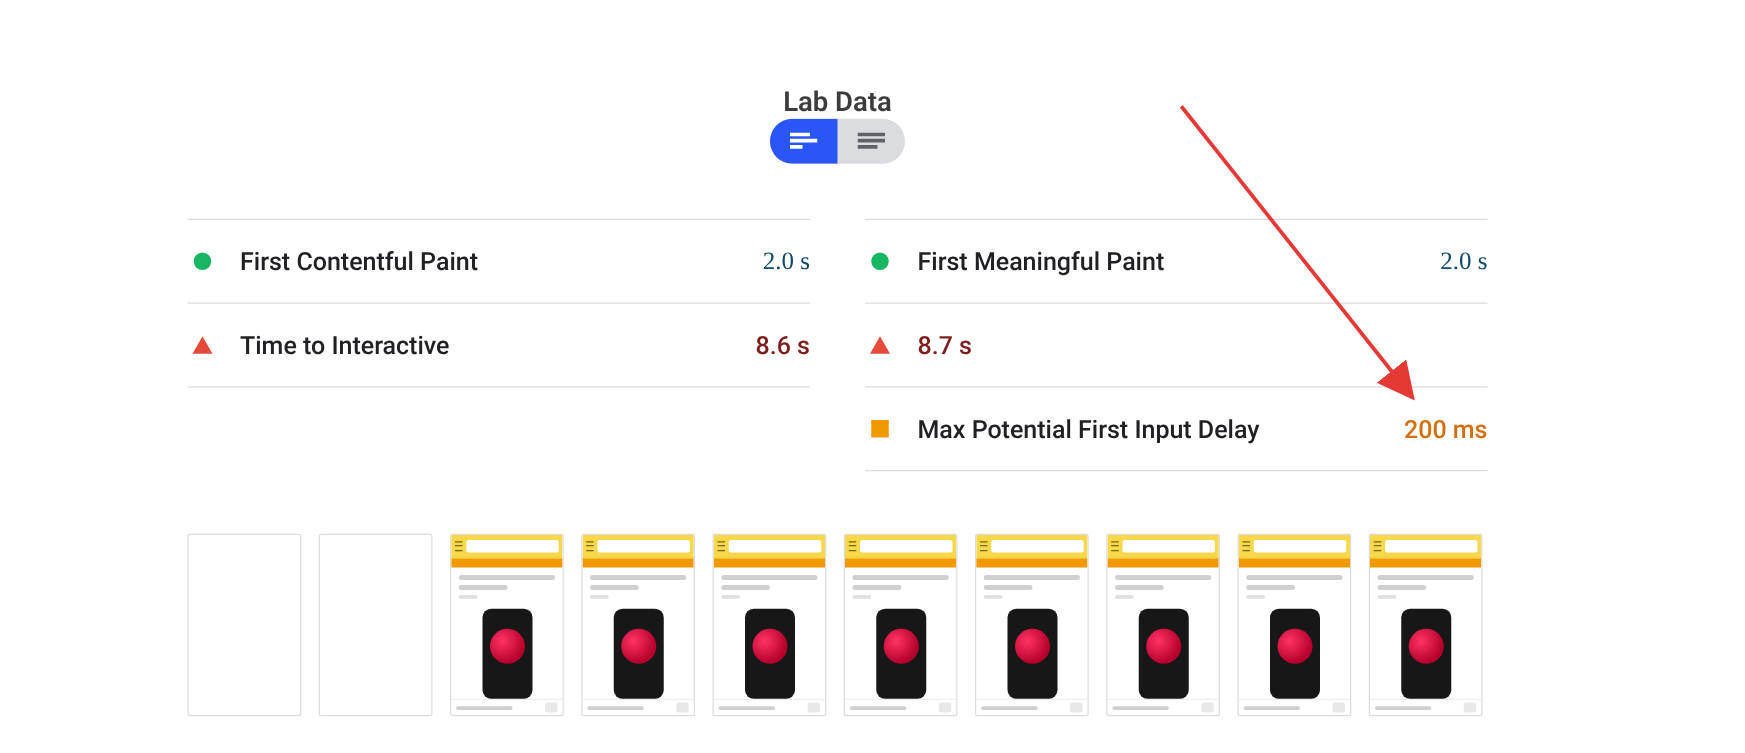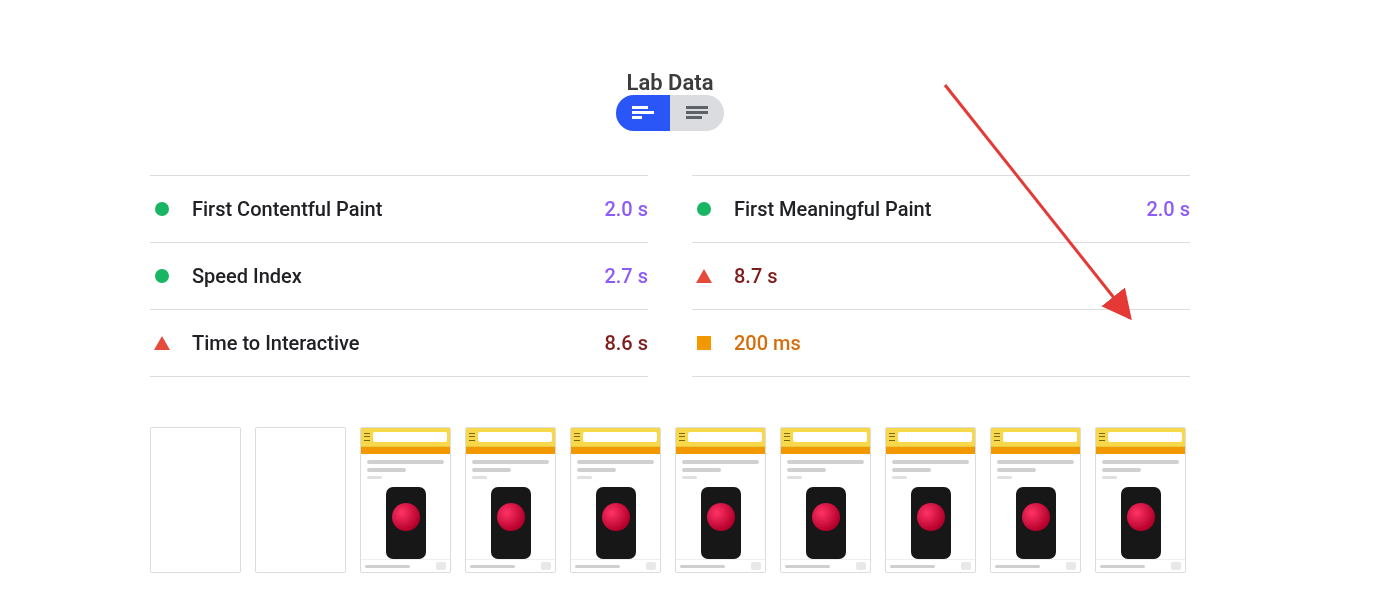--- a/index.html
+++ b/index.html
@@ -89,21 +89,21 @@
   .metric-label {
     flex: 1;
     font-size: 20px;
     font-weight: 500;
     color: #202124;
   }
   .metric-value {
     font-size: 20px;
     font-weight: 500;
   }
-  .v-green  { color: #8b5cf6; }
+  .v-green  { color: #0c4a6e; font-family: Liberation Serif, serif; }
   .v-red    { color: #7f1d1d; }
   .v-orange { color: #d56e0c; }
 
   .filmstrip {
     display: flex;
     gap: 14px;
   }
   .frame {
     width: 91px;
     height: 146px;
@@ -200,27 +200,20 @@
     <div class="col">
       <div class="metric-row">
         <span class="status-icon">
             <span class="dot-green"></span>
           </span>
         <span class="metric-label">First Contentful Paint</span>
         <span class="metric-value v-green">2.0 s</span>
       </div>
       <div class="metric-row">
         <span class="status-icon">
-            <span class="dot-green"></span>
-          </span>
-        <span class="metric-label">Speed Index</span>
-        <span class="metric-value v-green">2.7 s</span>
-      </div>
-      <div class="metric-row">
-        <span class="status-icon">
             <span class="tri-red"></span>
           </span>
         <span class="metric-label">Time to Interactive</span>
         <span class="metric-value v-red">8.6 s</span>
       </div>
     </div>
 
     <div class="col">
       <div class="metric-row">
         <span class="status-icon">
@@ -232,20 +225,21 @@
       <div class="metric-row">
         <span class="status-icon">
             <span class="tri-red"></span>
           </span>
         <span class="metric-value v-red">8.7 s</span>
       </div>
       <div class="metric-row">
         <span class="status-icon">
             <span class="sq-orange"></span>
           </span>
+        <span class="metric-label">Max Potential First Input Delay</span>
         <span class="metric-value v-orange">200 ms</span>
       </div>
     </div>
   </div>
 
   <div class="filmstrip">
 
     <div class="frame"></div>
     <div class="frame"></div>
 

